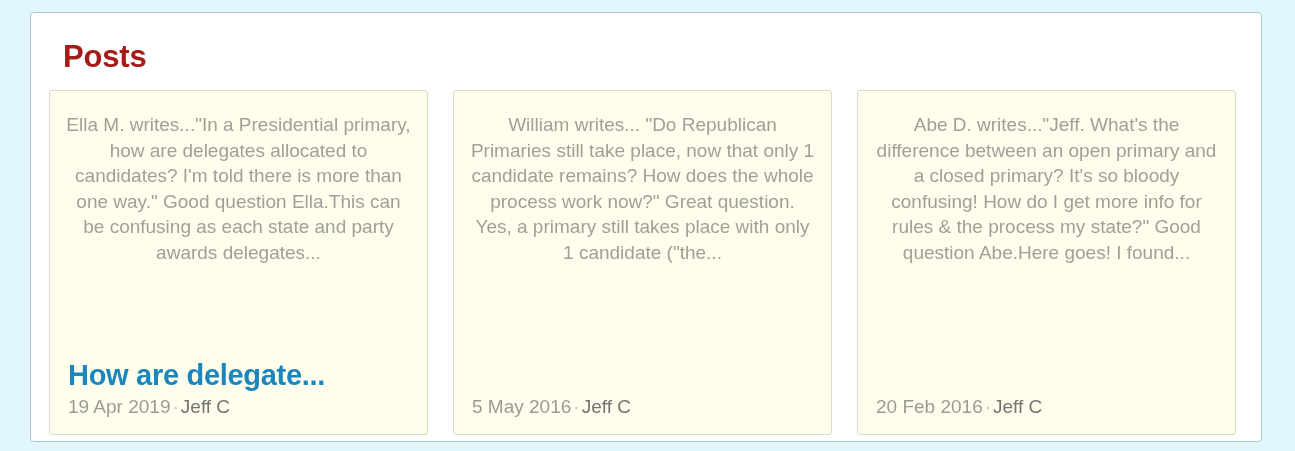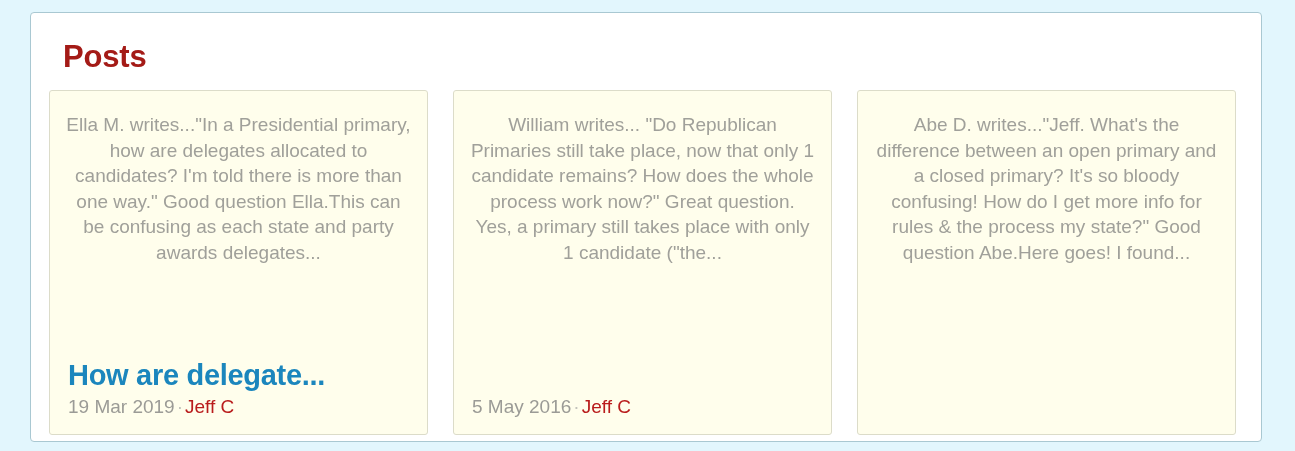--- a/index.html
+++ b/index.html
@@ -103,52 +103,55 @@
     font-size: 19px;
     line-height: 26px;
     color: #9b9b96;
     white-space: nowrap;
   }
   .card-meta .sep {
     color: #c2c2bb;
     padding: 0 2px;
   }
   .card-meta .author {
-    color: #b91c1c;
+    color: #737373;
     text-decoration: none;
   }
 </style>
 </head>
 <body>
 
 <div class="panel">
 
   <h1 class="page-title">Posts</h1>
 
   <div class="cards">
 
     <div class="card">
       <p class="card-excerpt">Ella M. writes..."In a Presidential primary, how are delegates allocated to candidates? I'm told there is more than one way."  Good question Ella.This can be confusing as each state and party awards delegates...</p>
       <div class="card-footer">
         <a href="#" class="card-title">How are delegate...</a>
         <div class="card-meta">
-          <span>19 Mar 2019</span><span class="sep">·</span><a href="#" class="author">Jeff C</a>
+          <span>19 Apr 2019</span><span class="sep">·</span><a href="#" class="author">Jeff C</a>
         </div>
       </div>
     </div>
 
     <div class="card">
       <p class="card-excerpt">William writes... "Do Republican Primaries still take place, now that only 1 candidate remains? How does the whole process work now?" Great question. Yes, a primary still takes place with only 1 candidate ("the...</p>
       <div class="card-footer">
         <div class="card-meta">
           <span>5 May 2016</span><span class="sep">·</span><a href="#" class="author">Jeff C</a>
         </div>
       </div>
     </div>
 
     <div class="card">
       <p class="card-excerpt">Abe D. writes..."Jeff. What's the difference between an open primary and a closed primary? It's so bloody confusing! How do I get more info for rules &amp; the process my state?"  Good question Abe.Here goes! I found...</p>
       <div class="card-footer">
+        <div class="card-meta">
+          <span>20 Feb 2016</span><span class="sep">·</span><a href="#" class="author">Jeff C</a>
+        </div>
       </div>
     </div>
 
   </div>
 </div>
 
 </body></html>

